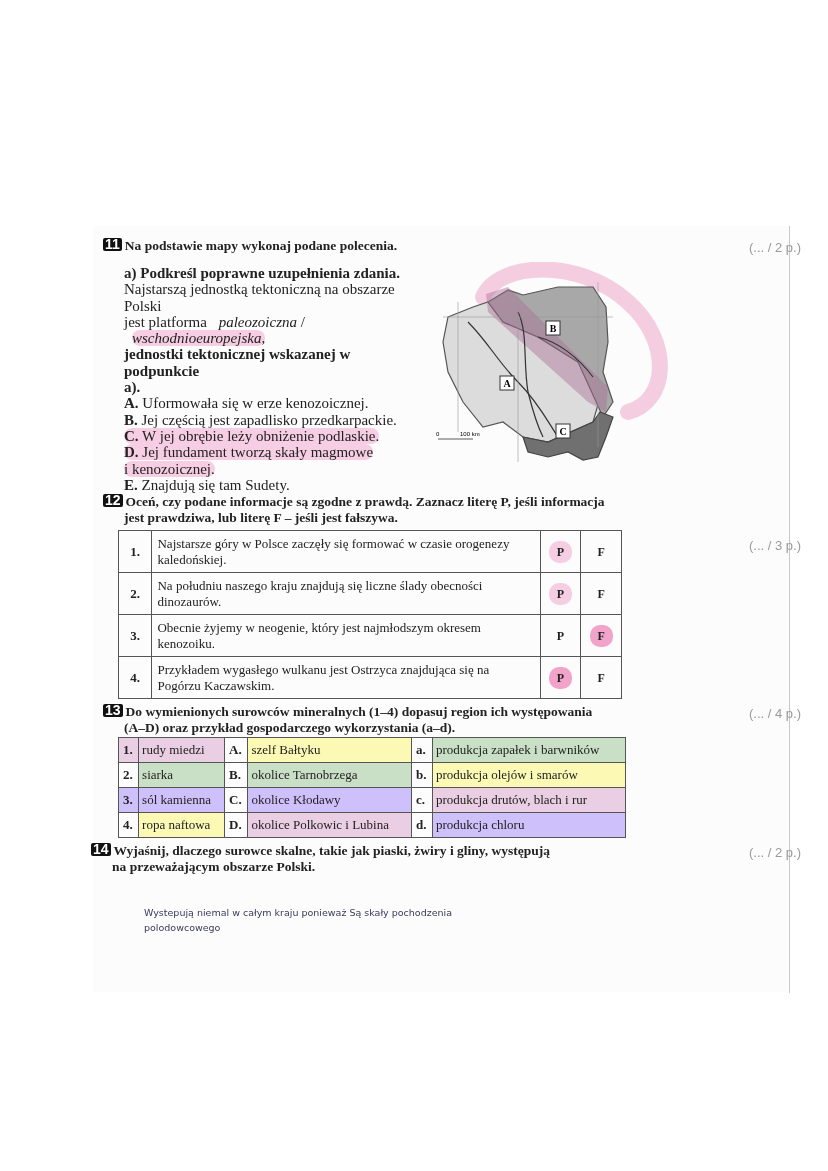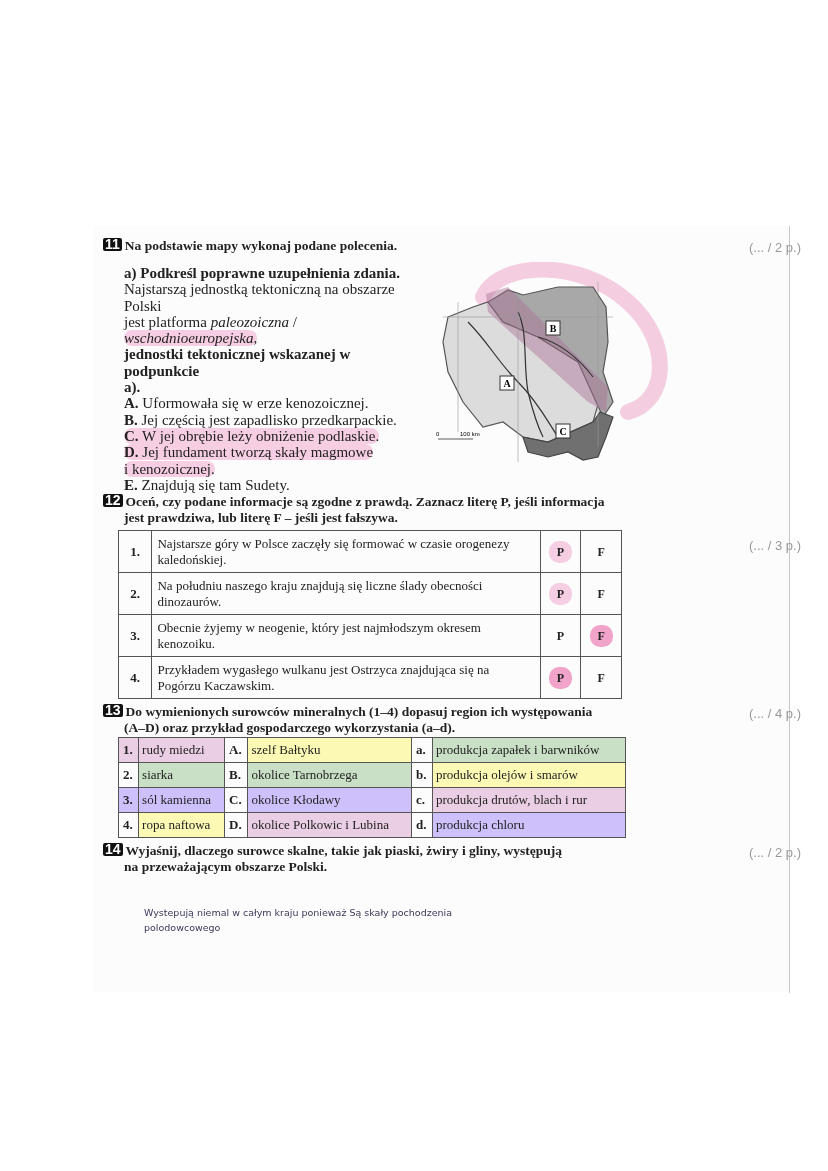--- a/index.html
+++ b/index.html
@@ -8,21 +8,21 @@
   .sheet { position:absolute; left:93px; top:226px; width:697px; height:766px; background:#fcfcfc; }
   .rule { position:absolute; left:789px; top:226px; width:1px; height:767px; background:#c8c8c8; }
   .points { position:absolute; font-family:"Liberation Sans", sans-serif; font-size:13px; color:#999; }
   .qnum { display:inline-block; background:#111; color:#fff; font-family:"Liberation Sans", sans-serif;
           font-weight:bold; font-size:14px; line-height:13px; height:13px; padding:0 2px; border-radius:2px;
           margin-right:3px; vertical-align:1px; }
   .qhead { position:absolute; font-weight:bold; font-size:13.5px; line-height:16px; }
   .qhead .cont { padding-left:21px; display:block; }
   .txt { position:absolute; font-size:15px; line-height:16.3px; }
   .b { font-weight:bold; }
-  .i { font-style:italic; }
+  .i { font-style:italic;margin-left:8px; }
   .pink-mark { background:linear-gradient(rgba(236,120,180,0.35), rgba(236,120,180,0.35)); border-radius:8px; }
   
   table { border-collapse:collapse; position:absolute; }
   .t12 td { border:1px solid #555; font-size:13px; line-height:16px; padding:0; }
   .t12 td.n { width:33px; text-align:center; font-weight:bold; }
   .t12 td.s { width:385px; padding:3px 4px 3px 5px; }
   .t12 td.pf { width:40px; text-align:center; font-weight:bold; font-size:12px; }
   .t12 tr { height:42px; }
   .mark { display:inline-block; padding:3px 8px; border-radius:10px; background:rgba(236,120,180,0.35); }
   .mark.strong { background:rgba(232,90,160,0.55); }
@@ -164,21 +164,21 @@
     <td class="k">4.</td>
     <td class="hyellow">ropa naftowa</td>
     <td class="k">D.</td>
     <td class="hpink">okolice Polkowic i Lubina</td>
     <td class="k">d.</td>
     <td class="hviolet">produkcja chloru</td>
   </tr>
 </tbody>
   </table>
 
-<div class="qhead" style="left:103px; top:843px;">
+<div class="qhead" style="left:91px; top:843px;">
   <span class="qnum">14</span><span>Wyjaśnij, dlaczego surowce skalne, takie jak piaski, żwiry i gliny, występują</span>
   <span class="cont">na przeważającym obszarze Polski.</span>
 </div>
 <div class="points" style="left:749px; top:845px;">(... / 2 p.)</div>
 
 <div class="answer" style="left:144px; top:905px;">
   <div>Wystepują niemal w całym kraju ponieważ Są skały pochodzenia</div>
   <div>polodowcowego</div>
 </div>
 

